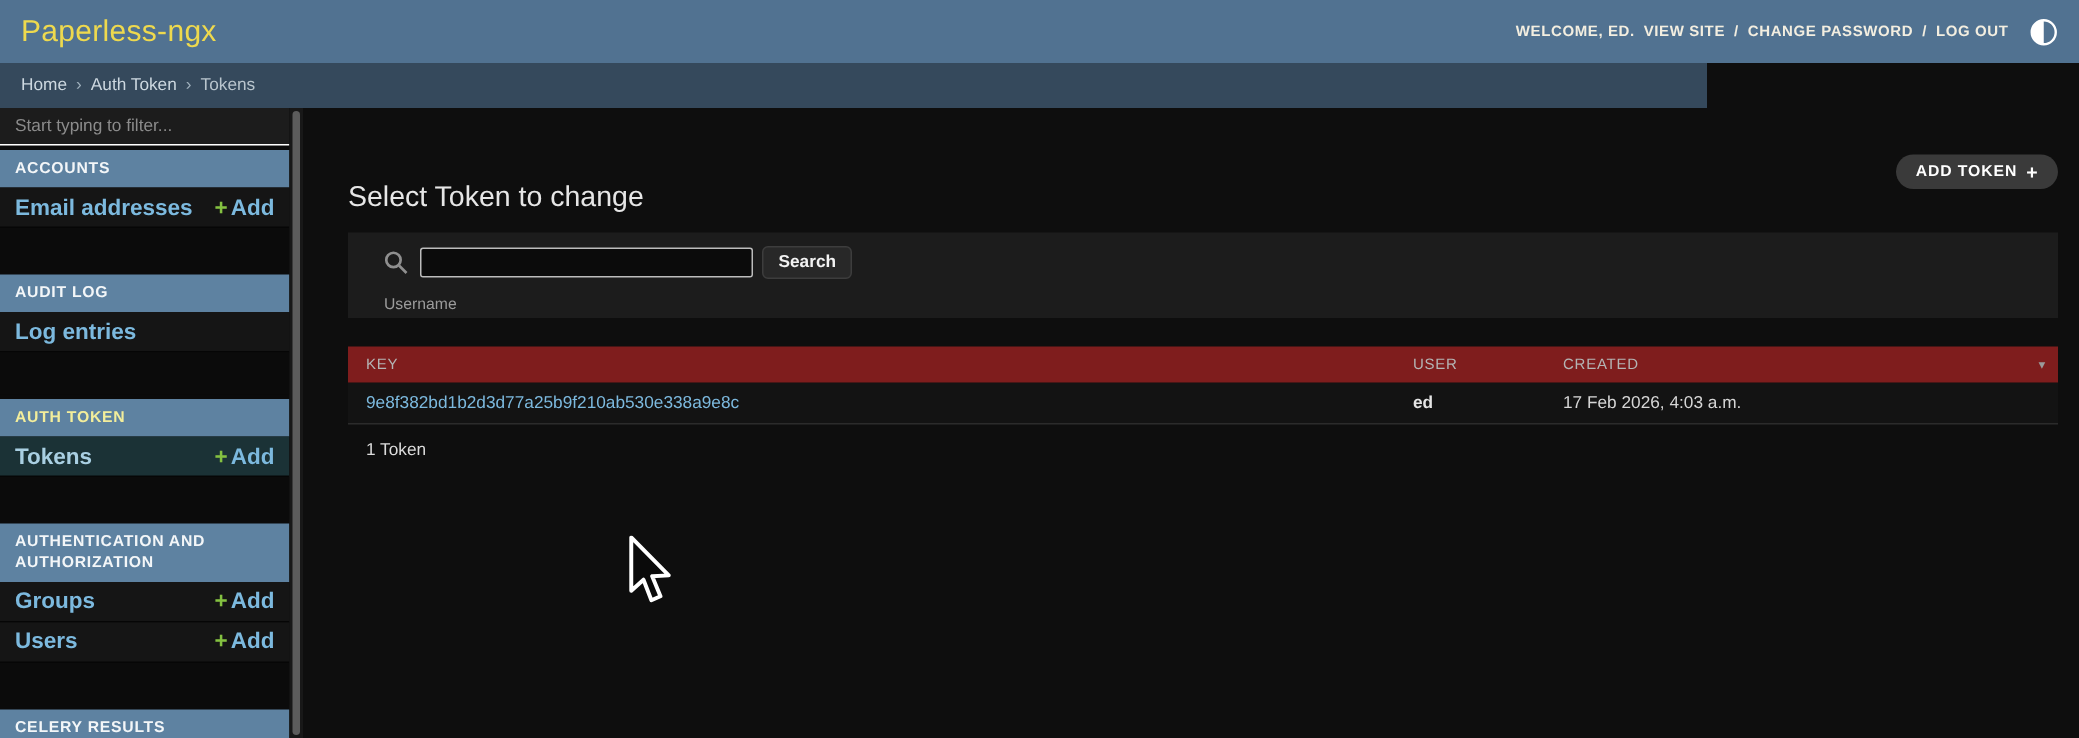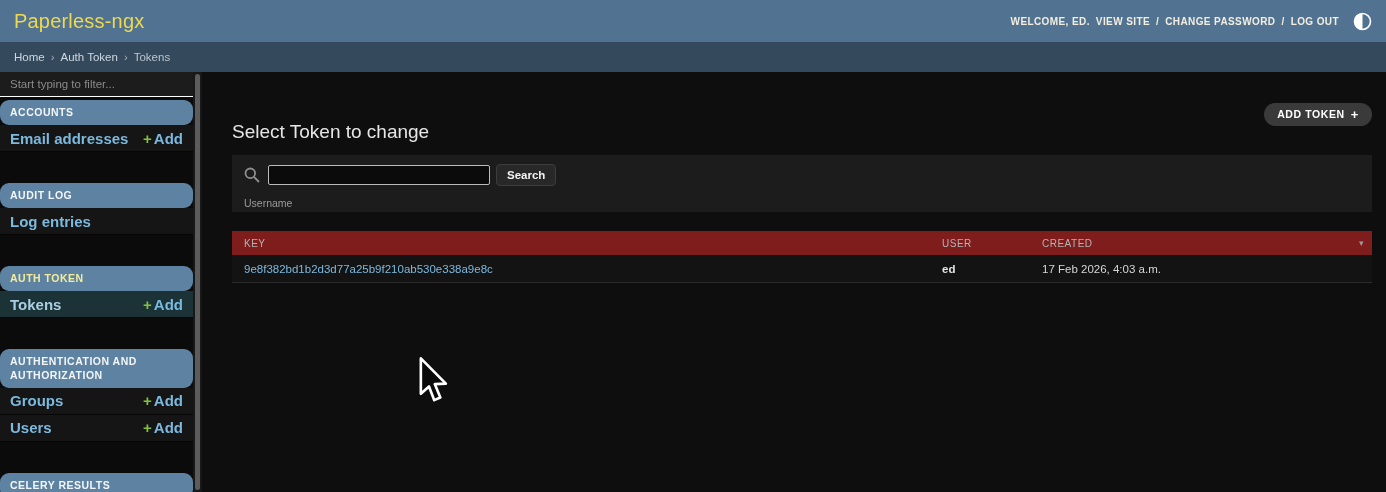--- a/index.html
+++ b/index.html
@@ -16,21 +16,21 @@
   }
   .brand { color:#eed94e; font-size:20px; font-weight:400; letter-spacing:.2px; }
   .usertools { display:flex; align-items:center; gap:6px; font-size:10px; font-weight:bold;
                letter-spacing:.4px; color:#f3eee0; }
   .usertools a { color:#f3eee0; cursor:pointer; }
   .usertools .sep { text-decoration:none; }
   .theme-toggle { margin-left:8px; width:19px; height:19px; display:inline-flex; cursor:pointer; }
 
   
   .breadcrumbs {
-    position:absolute; top:42px; left:0; width:1386px; height:30px;
+    position:absolute; top:42px; left:0; width:1138px; height:30px;
     background:#35495c; display:flex; align-items:center; padding:0 14px;
     font-size:11.5px; color:#cdd8e0; gap:6px;
   }
   .breadcrumbs a { color:#cdd8e0; text-decoration:none; cursor:pointer; }
   .breadcrumbs .crumb-sep { color:#9fb0bc; }
   .breadcrumbs .current { color:#b9c5cd; }
 
   
   .sidebar {
     position:absolute; top:72px; left:0; width:193px; height:420px;
@@ -39,21 +39,20 @@
   .side-filter input {
     width:100%; height:25px; background:#1c1c1c; border:none; border-bottom:1px solid #ffffff;
     color:#cfcfcf; font-size:11.5px; padding:0 10px; outline:none;
     font-family:"Liberation Sans", sans-serif;
   }
   .side-filter input::placeholder { color:#8b8b8b; }
   .side-header {
     background:#5e82a1; color:#f3f6f8; font-size:10.5px; font-weight:bold;
     letter-spacing:.5px; padding:6px 10px; min-height:24px; line-height:1.25;
     margin-top:3px;
-    border-radius:9px;
   }
   .side-header.current { color:#f3ed9b; }
   .side-item {
     height:27px; background:#151515; border-bottom:1px solid #060606;
     display:flex; align-items:center; justify-content:space-between; padding:0 10px;
     font-size:15px; font-weight:bold;
   }
   .side-item .obj-link { color:#7cb9de; text-decoration:none; cursor:pointer; }
   .side-item.active { background:#1b3236; }
   .side-item.active .obj-link { color:#a9cfe2; }
@@ -79,21 +78,21 @@
   .page-title { font-size:19px; font-weight:400; color:#e6e6e6;margin-top:36px; }
   .add-btn {
     height:23px; border:none; border-radius:12px; background:#3a3a3a; color:#fff;
     font-size:10.5px; font-weight:bold; letter-spacing:.6px; padding:0 13px;
     display:inline-flex; align-items:center; gap:6px; cursor:pointer;
     font-family:"Liberation Sans", sans-serif;
   }
   .add-btn .plus { font-size:13px; font-weight:bold; line-height:1; }
 
   .search-module {
-    margin:12px 14px 0 30px; height:57px; background:#1c1c1c; padding:9px 12px 8px 12px;
+    margin:12px 14px 0 30px; height:57px; background:#1c1c1c; padding:9px 12px 8px 24px;
   }
   .search-row { display:flex; align-items:center; }
   .mag { margin-right:8px; display:inline-flex; }
   .search-input {
     width:222px; height:20px; background:#0b0b0b; border:1px solid #bcbcbc; border-radius:2px;
     color:#eee; font-size:11.5px; padding:0 6px; outline:none;
     font-family:"Liberation Sans", sans-serif;
   }
   .search-btn {
     margin-left:6px; height:22px; padding:0 10px; background:#282828; border:1px solid #3d3d3d;
@@ -241,19 +240,20 @@
     </div>
     <div class="t-row">
       <div class="c-key">
         <a>9e8f382bd1b2d3d77a25b9f210ab530e338a9e8c</a>
       </div>
       <div class="c-user">ed</div>
       <div class="c-created">17 Feb 2026, 4:03 a.m.</div>
     </div>
   </div>
 
+  <p class="count">1 Token</p>
 </div>
 
 <div class="cursor">
   <svg width="32" height="50" viewBox="0 0 24 38">
     <path d="M2,1 L2,28 L8.2,22.4 L12.2,32.8 L16.8,30.8 L12.6,20.6 L21,20.2 Z" fill="#0a0a0a" stroke="#ffffff" stroke-width="2" stroke-linejoin="round"></path>
   </svg>
 </div>
 
 </body></html>

